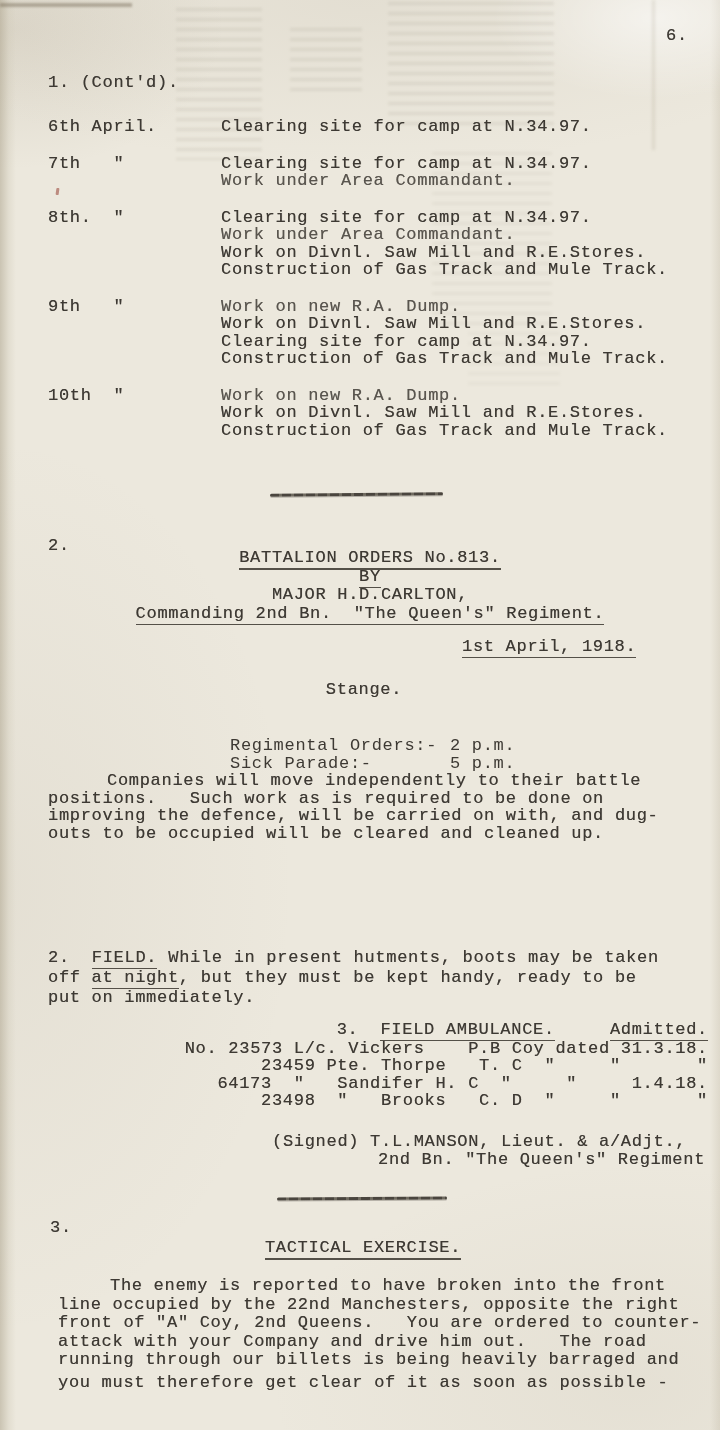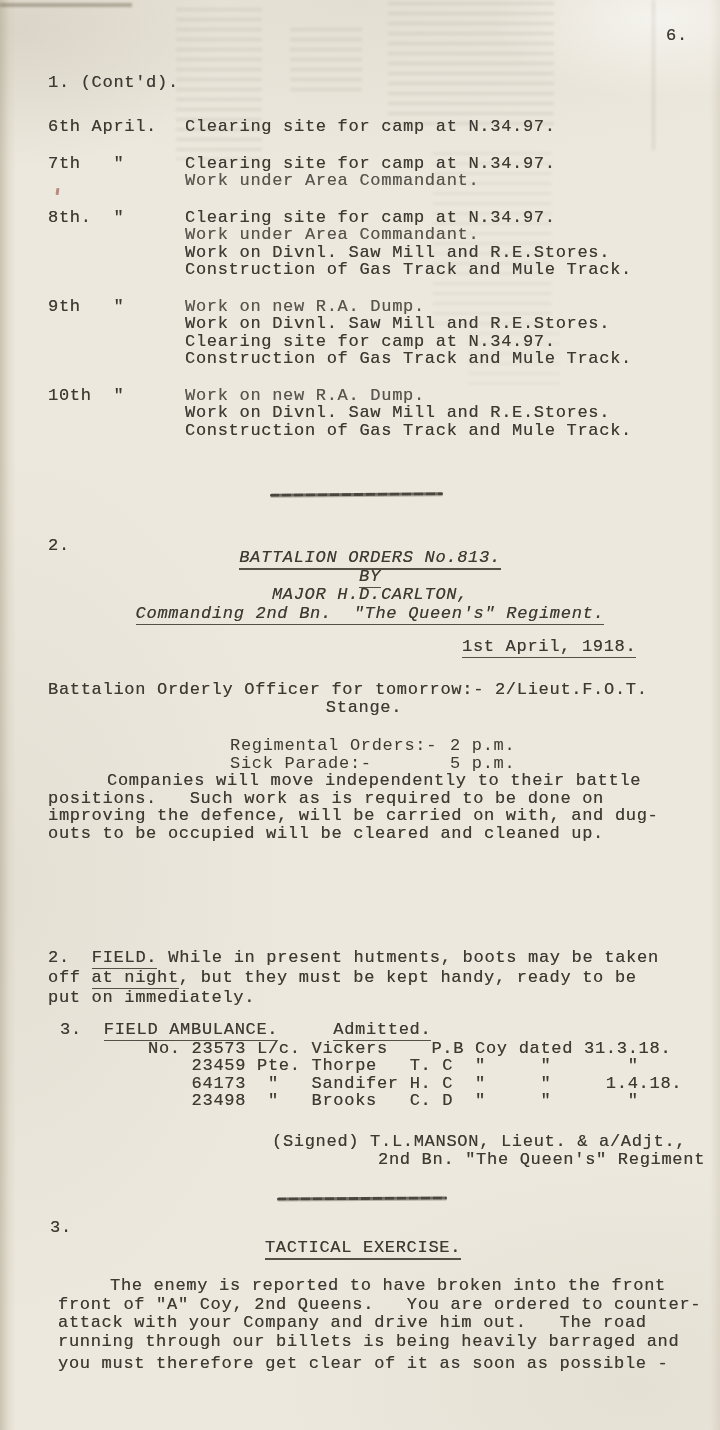--- a/index.html
+++ b/index.html
@@ -51,47 +51,47 @@
   .u { border-bottom: 1.6px solid rgba(58,53,46,.85); padding-bottom: 1px; }
   .u.heavy { border-bottom-width: 2.2px; }
   .ml1 { margin-left: 11px; }
   .ml2 { margin-left: 22px; }
   .ml5 { margin-left: 55px; }
 
   .page-num { left: 666px; top: 26px; }
   .contd { left: 48px; top: 73px; }
 
   .worklog { left: 48px; top: 118px; width: 640px; }
-  .entry { display: flex; margin-bottom: 19px; }
+  .entry { display: flex; margin-bottom: 19px; gap: 36px; }
   .date-cell { width: 137px; flex: 0 0 137px; white-space: pre; line-height: 17.5px; }
   .entry-lines { flex: 1; }
 
   .rule { height: 3px; border-radius: 2px;
     background: repeating-linear-gradient(90deg, #4a453e 0 9px, #6f6a5f 9px 12px);
     box-shadow: 0 1px 0 rgba(74,69,62,.35); }
   .rule1 { left: 270px; top: 493px; width: 173px; transform: rotate(-0.5deg); }
   .rule2 { left: 277px; top: 1197px; width: 170px; transform: rotate(-0.4deg); }
 
   .sec2 { left: 48px; top: 536px; }
-  .header { left: 20px; top: 549px; width: 700px; text-align: center; font-style: italic; }
+  .header { left: 20px; top: 549px; width: 700px; text-align: center; }
   .header .ln { line-height: 18.5px; }
   .orders-date { left: 462px; top: 638px; }
   .orderly { left: 48px; top: 681px; width: 632px; }
   .orderly .right { text-align: center; }
 
   .routine { left: 48px; top: 737px; width: 640px; }
   .sched { padding-left: 182px; white-space: pre; line-height: 17.5px; }
   .slabel { display: inline-block; width: 220px; }
   .para2 { margin-top: 3px; }
   .indent { text-indent: 59px; }
 
   .boots { left: 48px; top: 948px; width: 650px; }
   .boots .ln { line-height: 20px; }
 
-  .ambul { left: 60px; top: 1021px; width: 660px; }
+  .ambul { left: 48px; top: 1021px; width: 660px; text-align: right; }
   .amb-rows { margin-left: 88px; margin-top: 1px; }
 
   .signed { left: 272px; top: 1133px; }
   .signed .ind2 { margin-left: 106px; }
 
   .sec3 { left: 50px; top: 1218px; }
   .tact-head { left: 0; top: 1239px; width: 726px; text-align: center; }
   .tact-para { left: 58px; top: 1277px; width: 650px; }
   .tact-para .ln { line-height: 18.5px; }
   .tact-para .indent { text-indent: 52px; }
@@ -164,21 +164,20 @@
 
   <div class="abs sec2 secnum">2.</div>
   <div class="abs header">
     <div class="ln"><span class="u heavy">BATTALION ORDERS No.813.</span></div>
     <div class="ln"><span class="u">BY</span></div>
     <div class="ln"><span>MAJOR H.D.CARLTON,</span></div>
     <div class="ln"><span class="u">Commanding 2nd Bn.  "The Queen's" Regiment.</span></div>
   </div>
   <div class="abs orders-date ln"><span class="u">1st April, 1918.</span></div>
   <div class="abs orderly">
-    <div class="ln">Battalion Orderly Officer for tomorrow:- 2/Lieut.F.O.T.</div>
     <div class="ln right">Stange.</div>
   </div>
 
   <div class="abs routine">
     <div class="sched"><span class="slabel">Regimental Orders:-</span><span>2 p.m.</span></div>
     <div class="sched"><span class="slabel">Sick Parade:-</span><span>5 p.m.</span></div>
     <div>
       <div class="ln indent">Companies will move independently to their battle</div>
       <div class="ln">positions.   Such work as is required to be done on</div>
       <div class="ln">improving the defence, will be carried on with, and dug-</div>
@@ -206,19 +205,20 @@
     <div class="ln">(Signed) T.L.MANSON, Lieut. &amp; a/Adjt.,</div>
     <div class="ln ind2">2nd Bn. "The Queen's" Regiment</div>
   </div>
 
   <div class="abs rule rule2"></div>
 
   <div class="abs sec3 secnum">3.</div>
   <div class="abs tact-head ln"><span class="u heavy">TACTICAL EXERCISE.</span></div>
   <div class="abs tact-para">
     <div class="ln indent">The enemy is reported to have broken into the front</div>
+    <div class="ln">line occupied by the 22nd Manchesters, opposite the right</div>
     <div class="ln">front of "A" Coy, 2nd Queens.   You are ordered to counter-</div>
     <div class="ln">attack with your Company and drive him out.   The road</div>
     <div class="ln">running through our billets is being heavily barraged and</div>
     <div class="ln lastgap">you must therefore get clear of it as soon as possible -</div>
   </div>
 
 </div>
 
 </body></html>

